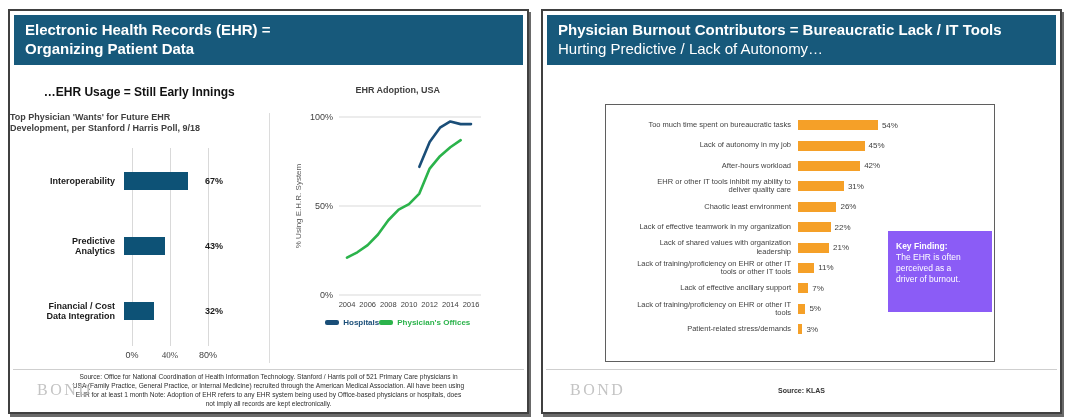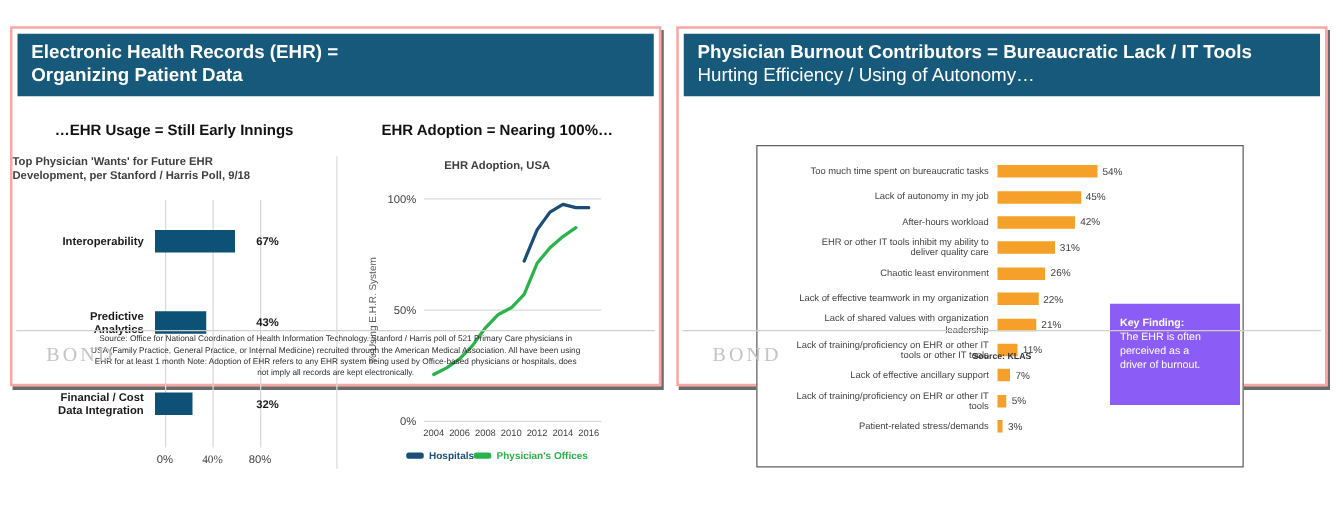--- a/index.html
+++ b/index.html
@@ -1,21 +1,21 @@
 <!DOCTYPE html>
 <html><head>
 <meta charset="utf-8">
 <style>
   * { box-sizing: border-box; margin: 0; padding: 0; }
   html,body { width:1074px; height:418px; }
   body { background:#ffffff; font-family:"Liberation Sans", sans-serif; position:relative; }
 
   .slide {
-    position:absolute; top:21px; width:521px; height:288px;
-    background:#fff; border:2px solid #fca5a5;
+    position:absolute; top:9px; width:521px; height:405px;
+    background:#fff; border:2px solid #404040;
     box-shadow:2px 3px 0 0 #6a6a6a;
   }
   #slide-left  { left:8px; }
   #slide-right { left:541px; }
 
   .slide-header {
     margin:4px; background:#17597b; color:#ffffff;
     padding:5px 11px 7px 11px; font-size:15px; font-weight:bold; line-height:19px;
     min-height:50px;
   }
@@ -141,21 +141,20 @@
             </div>
           <div class="hbar-ticks" id="wants-ticks">
               <span class="hbar-tick" style="left: 122px;">0%</span>
               <span class="hbar-tick" style="left: 160px; font-family: Liberation Serif, serif;">40%</span>
               <span class="hbar-tick" style="left: 198px;">80%</span>
             </div>
         </div>
       </div>
 
       <div class="lcol">
-        <div class="col-title">EHR Adoption = Nearing 100%…</div>
         <div class="line-chart-title">EHR Adoption, USA</div>
         <svg class="line-svg" id="adoption-svg" width="250" height="222">
             <line x1="66" x2="208" y1="200" y2="200" stroke="#d9d9d9" stroke-width="1"></line>
             <text x="60" y="203" text-anchor="end" font-size="9" fill="#3f3f3f">0%</text>
             <line x1="66" x2="208" y1="111" y2="111" stroke="#d9d9d9" stroke-width="1"></line>
             <text x="60" y="114" text-anchor="end" font-size="9" fill="#3f3f3f">50%</text>
             <line x1="66" x2="208" y1="22" y2="22" stroke="#d9d9d9" stroke-width="1"></line>
             <text x="60" y="25" text-anchor="end" font-size="9" fill="#3f3f3f">100%</text>
             <text x="74" y="212" text-anchor="middle" font-size="7.5" fill="#3f3f3f">2004</text>
             <text x="94.66666666666667" y="212" text-anchor="middle" font-size="7.5" fill="#3f3f3f">2006</text>
@@ -184,21 +183,21 @@
 
   <div class="slide-footer">
     <span class="bond-logo">BOND</span>
     <div class="source-text">Source: Office for National Coordination of Health Information Technology.  Stanford / Harris poll of 521 Primary Care physicians in USA (Family Practice, General Practice, or Internal Medicine) recruited through the American Medical Association.  All have been using EHR for at least 1 month Note: Adoption of EHR refers to any EHR system being used by Office-based physicians or hospitals, does not imply all records are kept electronically.</div>
   </div>
 </div>
 
 <div class="slide" id="slide-right">
   <div class="slide-header">
     <span class="hline">Physician Burnout Contributors = Bureaucratic Lack / IT Tools</span>
-    <span class="hline thin">Hurting Efficiency / Using of Autonomy…</span>
+    <span class="hline thin">Hurting Predictive / Lack of Autonomy…</span>
   </div>
 
   <div class="slide-body">
     <div class="burnout-box">
       <div id="burnout-rows">
           <div class="b-row">
             <div class="b-label">Too much time spent on bureaucratic tasks</div>
             <div class="b-bar" style="width: 79.92px; background: rgb(245, 160, 40);"></div>
             <div class="b-val">54%</div>
           </div>

